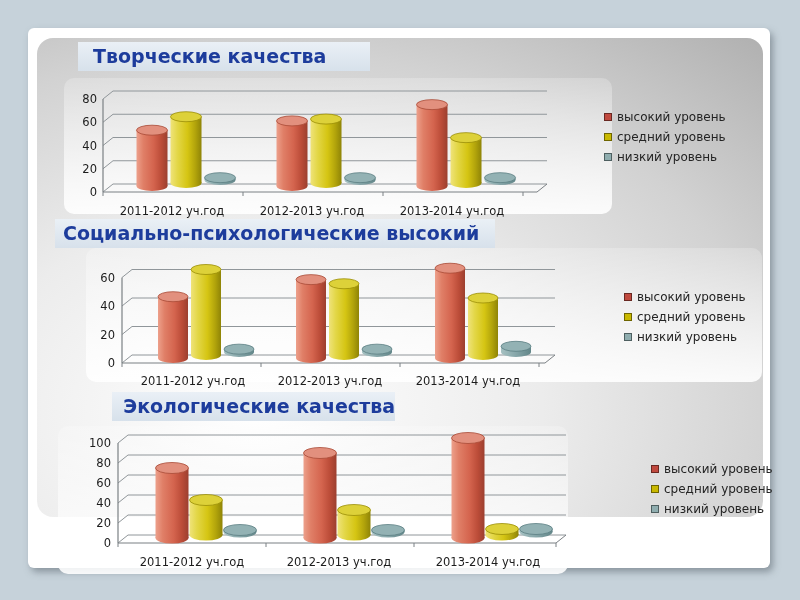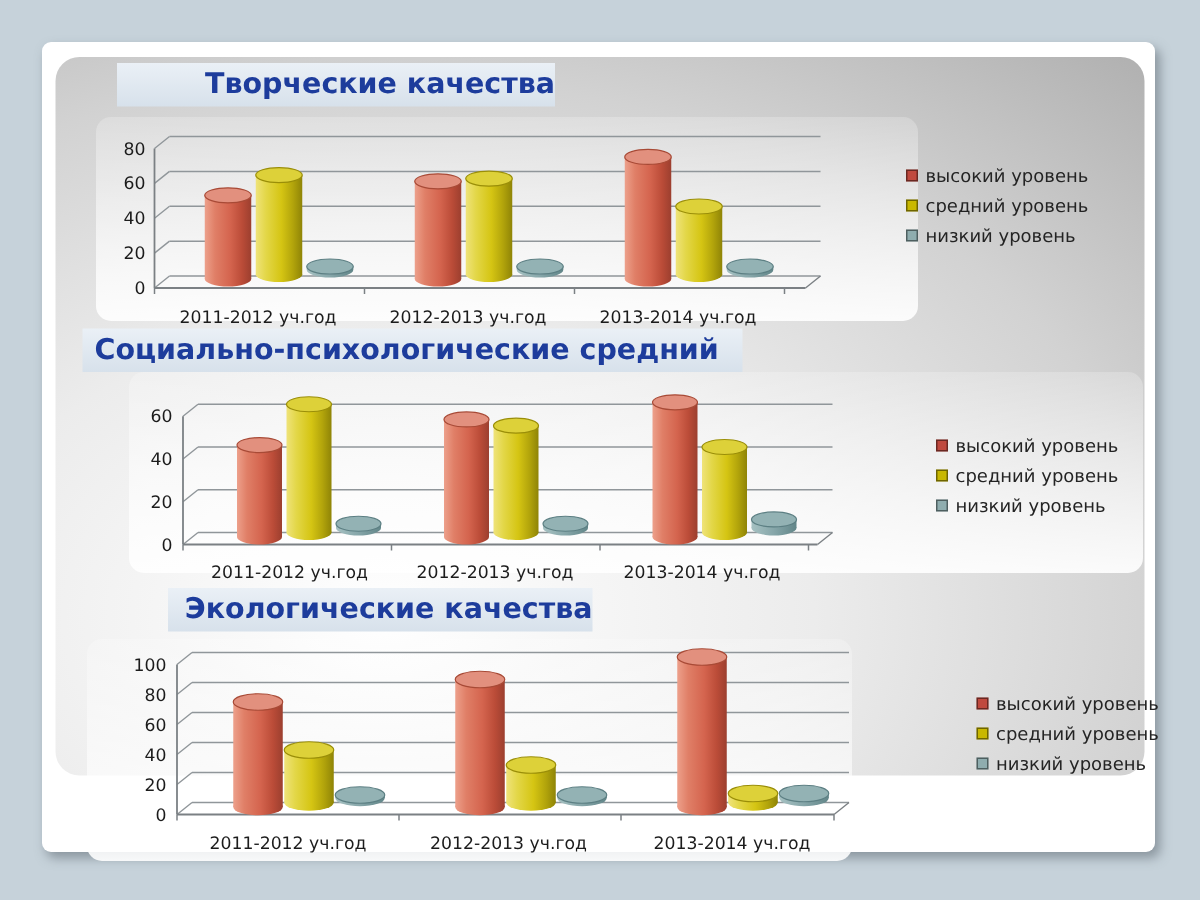--- a/index.html
+++ b/index.html
@@ -7,21 +7,21 @@
   .stage{position:relative;width:800px;height:600px;background:#c6d2da;overflow:hidden;}
   .slide{position:absolute;left:28px;top:28px;width:742px;height:540px;background:#ffffff;
          border-radius:6px;box-shadow:3px 4px 7px rgba(90,100,110,.55);}
   .panel{position:absolute;left:37px;top:38px;width:726px;height:479px;border-radius:16px;
          background:radial-gradient(ellipse 900px 620px at 30% 78%,
             #ffffff 0%,#ececec 32%,#d2d2d2 58%,#b1b1b1 82%,#9b9b9b 100%);}
   #charts{position:absolute;left:0;top:0;}
   #charts text{font-family:"DejaVu Sans",sans-serif;fill:#1c1c1c;}
   .title{position:absolute;background:linear-gradient(#eaf0f6,#d7e1eb);color:#1d3c9c;
          font-weight:bold;font-size:19px;line-height:29px;height:29px;white-space:nowrap;}
-  .t0{left:78px;top:42px;width:277px;padding-left:15px;text-align:right;}
+  .t0{left:78px;top:42px;width:277px;padding-left:15px;}
   .t1{left:55px;top:219px;width:432px;padding-left:8px;}
   .t2{left:112px;top:392px;width:273px;padding-left:10px;text-align:right;}
   .legend{position:absolute;display:flex;flex-direction:column;gap:7px;}
   .l0{left:604px;top:110px;}
   .l1{left:624px;top:290px;}
   .l2{left:651px;top:462px;}
   .lrow{display:flex;align-items:center;gap:5px;height:13px;}
   .sw{width:8px;height:8px;border:1px solid rgba(0,0,0,.45);box-sizing:border-box;flex:0 0 8px;}
   .lt{font-size:12px;color:#242424;white-space:nowrap;}
 </style>
@@ -219,21 +219,21 @@
         <ellipse cx="468" cy="538" rx="16.5" ry="5.5" fill="url(#gr0)"></ellipse>
         <rect x="451.5" y="438" width="33" height="100" fill="url(#gr0)"></rect>
         <ellipse cx="468" cy="438" rx="16.5" ry="5.5" fill="#e2907e" stroke="#a84a36" stroke-width="0.8"></ellipse>
         <text x="192" y="566" font-size="11.5" text-anchor="middle">2011-2012 уч.год</text>
         <text x="339" y="566" font-size="11.5" text-anchor="middle">2012-2013 уч.год</text>
         <text x="488" y="566" font-size="11.5" text-anchor="middle">2013-2014 уч.год</text>
       </g>
   </svg>
 
   <div class="title t0">Творческие качества</div>
-  <div class="title t1">Социально-психологические средний</div>
+  <div class="title t1">Социально-психологические высокий</div>
   <div class="title t2">Экологические качества</div>
 
   <div class="legend l0">
     <div class="lrow">
       <span class="sw" style="background: rgb(192, 73, 62);"></span>
       <span class="lt">высокий уровень</span>
     </div>
     <div class="lrow">
       <span class="sw" style="background: rgb(201, 184, 0);"></span>
       <span class="lt">средний уровень</span>

